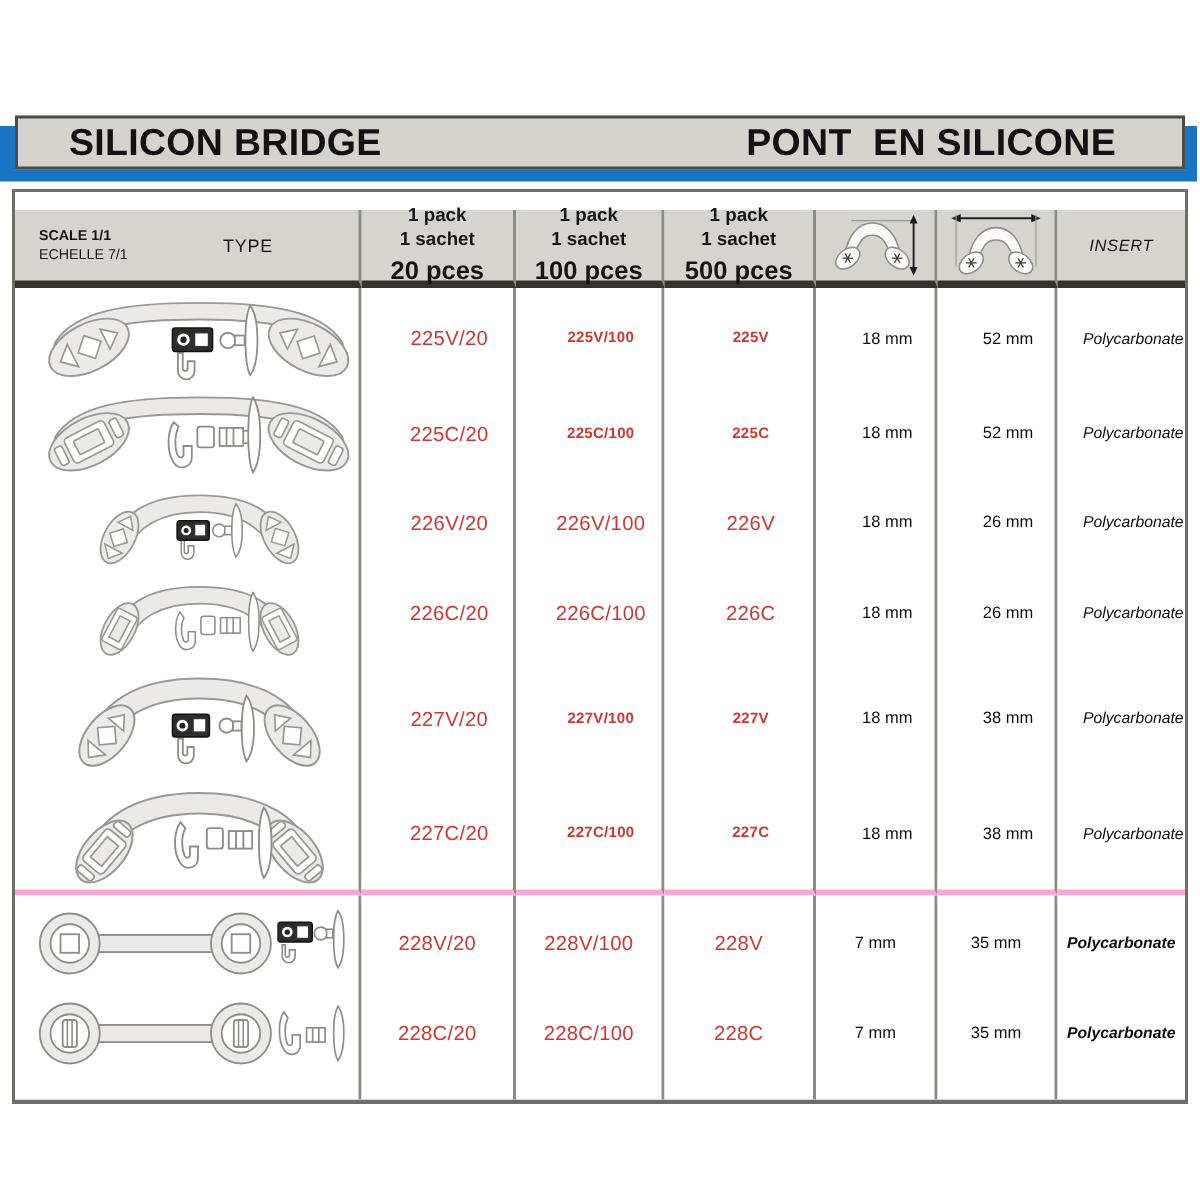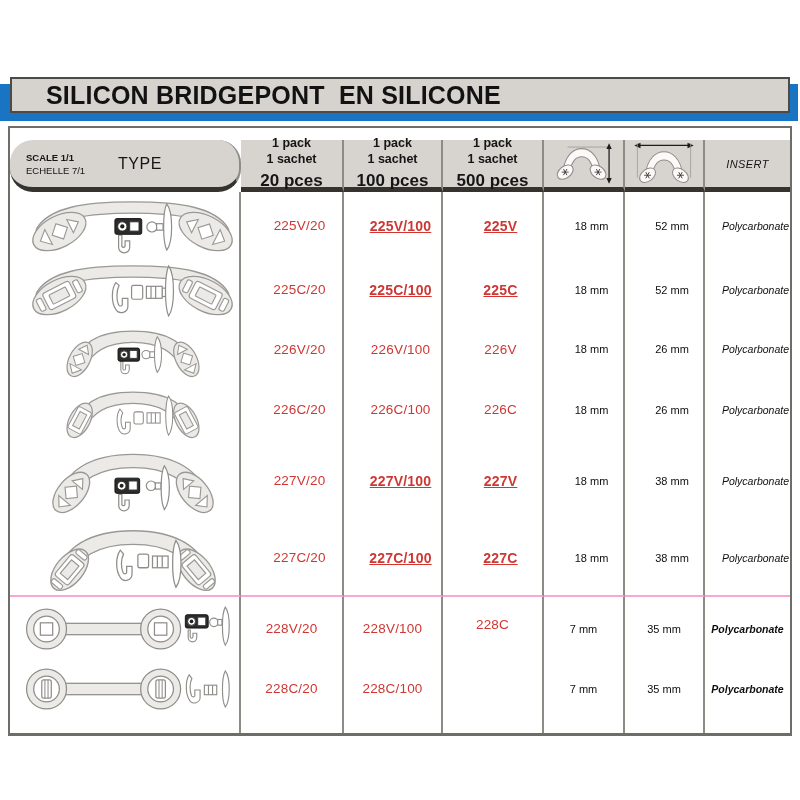--- a/index.html
+++ b/index.html
@@ -2,53 +2,53 @@
 <html><head>
 <meta charset="utf-8">
 <style>
   html,body{margin:0;padding:0;background:#fff;}
   body{width:800px;height:800px;font-family:"Liberation Sans","DejaVu Sans",sans-serif;color:#151515;position:relative;overflow:hidden;}
   #page{position:absolute;inset:0;background:#fff;}
 
   
   .blue-band{position:absolute;left:0;top:84px;width:798px;height:37px;background:#1a74c4;}
   .title-bar{position:absolute;left:10px;top:77px;width:780px;height:36px;background:#d6d3cf;
-    border:2px solid #4e4b46;box-sizing:border-box;display:flex;justify-content:flex-start;
+    border:2px solid #4e4b46;box-sizing:border-box;display:flex;justify-content:space-between;
     align-items:center;padding:0 44px 0 34px;}
   .title-bar span{font-size:25px;font-weight:bold;letter-spacing:.2px;white-space:pre;color:#121212;}
 
   
   .table{position:absolute;left:8px;top:126px;width:784px;height:610px;box-sizing:border-box;
     border:2px solid #6f6d67;border-bottom-width:3px;display:grid;
     grid-template-columns:231px 103px 99px 101px 81px 80px 1fr;
     grid-template-rows:64px 405px 1fr;background:#fff;}
 
   .hc{background:#d7d4d0;border-bottom:5px solid #35332e;border-right:2px solid #8d8b85;
 ticket    box-sizing:border-box;display:flex;flex-direction:column;align-items:center;justify-content:center;}
   .hc{box-sizing:border-box;margin-top:12px;}
   .bc{border-right:2px solid #8d8b85;box-sizing:border-box;display:flex;flex-direction:column;background:#fff;}
-  .sec1{border-bottom:2px solid #f9a8d4;padding-left:16px;}
+  .sec1{border-bottom:4px solid #f9a8d4;padding-left:16px;}
   .last{border-right:none!important;font-style:italic;}
 
-  .type-hc{position:relative;border-radius:23px;}
+  .type-hc{position:relative;}
   .scale{position:absolute;left:16px;top:50%;transform:translateY(-50%);font-size:9.5px;line-height:1.4;}
   .scale .b1{font-weight:bold;display:block;}
   .scale .b2{display:block;}
-  .type-label{position:absolute;left:88px;top:50%;transform:translateY(-50%);width:84px;text-align:center;
-    font-size:16px;letter-spacing:.5px;}
+  .type-label{position:absolute;left:88px;top:50%;transform:translateY(-50%);width:84px;text-align:right;
+    font-size:12px;letter-spacing:.5px;}
   .pack .l1,.pack .l2{font-size:12.5px;font-weight:bold;line-height:1.25;}
   .pack .l3{font-size:17px;font-weight:bold;margin-top:3px;}
   .insert-h{font-size:11px;letter-spacing:.4px;}
 
   .slot{display:flex;align-items:center;justify-content:center;overflow:hidden;}
   .s1{height:16.8%}.s2{height:14.8%}.s3{height:14.8%}.s4{height:15.3%}.s5{height:19.8%}.s6{height:18.5%}
   .t1{height:47%}.t2{height:41%}
 
   .red{color:#cf3733;font-size:13.5px;letter-spacing:.2px;}
-  .red.b{font-weight:bold;font-size:14px;text-decoration:underline;}
+  .red.b{font-weight:bold;font-size:10px;}
   .dim{font-size:11px;color:#0e0e0e;}
   .ins{font-size:10.5px;color:#0e0e0e;}
   .ins.b{font-weight:bold;}
   svg{display:block;}
 </style>
 </head>
 <body>
 
 <div id="page">
 
@@ -513,20 +513,23 @@
     <div class="bc">
       <div class="slot t1">
           <span class="red">228V/100</span>
         </div>
       <div class="slot t2">
           <span class="red">228C/100</span>
         </div>
     </div>
 
     <div class="bc">
+      <div class="slot t1">
+          <span class="red">228V</span>
+        </div>
       <div class="slot t2">
           <span class="red">228C</span>
         </div>
     </div>
 
     <div class="bc">
       <div class="slot t1">
           <span class="dim">7 mm</span>
         </div>
       <div class="slot t2">

